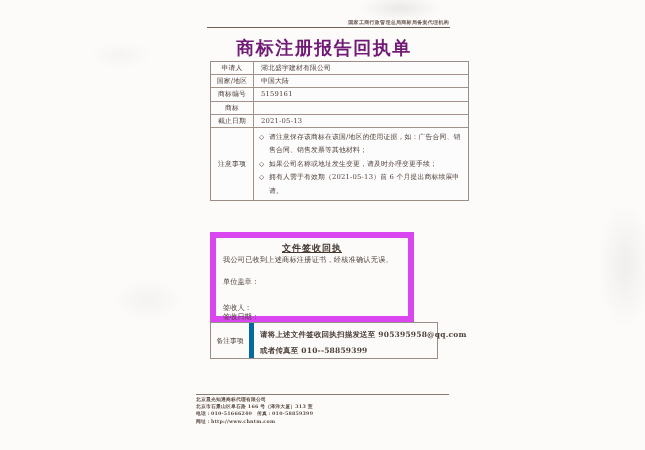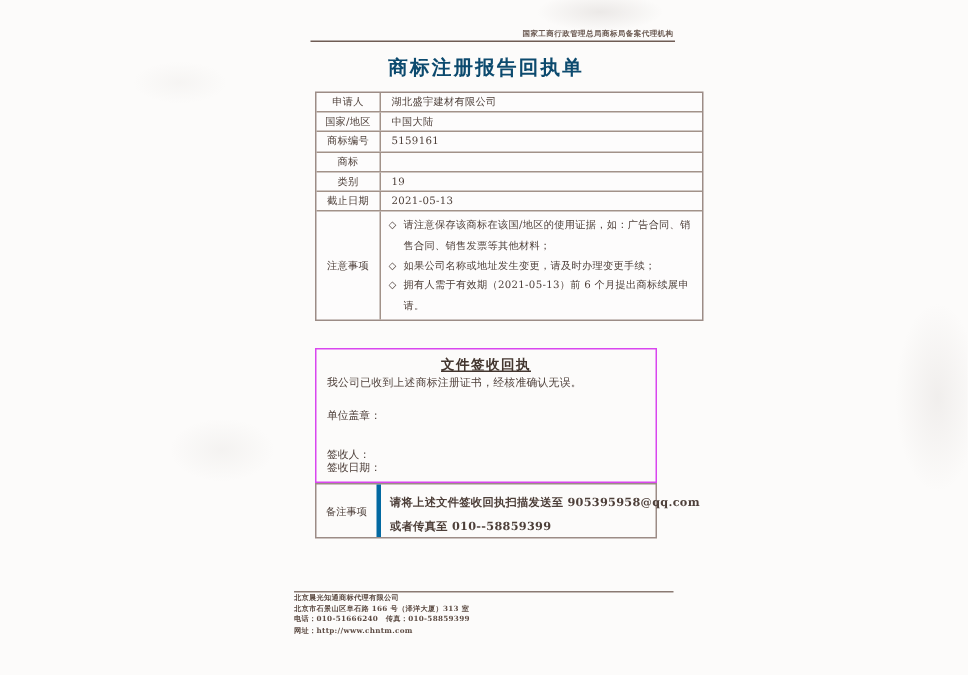--- a/index.html
+++ b/index.html
@@ -30,22 +30,22 @@
     font-size: 5px; letter-spacing: .3px;
     color: #6b5a52; font-weight: bold;
   }
   .header-rule {
     top: 27px; left: 207px; width: 243px; height: 1px;
     background: #6f5c54;
   }
   .doc-title {
     top: 36px; left: 210px; width: 228px;
     text-align: center;
-    font-size: 13px; font-weight: bold; letter-spacing: 1.5px;
-    color: #0c4a6e;
+    font-size: 18px; font-weight: bold; letter-spacing: 1.5px;
+    color: #701a75;
   }
 
   
   .info-table {
     top: 61px; left: 210px; width: 259px;
     border: 1px solid #9c8c86;
     background: rgba(255,255,255,.4);
   }
   .it-row { display: flex; border-bottom: 1px solid #a29289; height: 13.2px; }
   .it-row:last-child { border-bottom: none; height: auto; min-height: 62px; }
@@ -60,43 +60,43 @@
     padding-left: 7px; font-size: 6.8px; letter-spacing: .2px;
     white-space: nowrap;
   }
   .notes-cell { flex: 1; padding: 3px 5px 2px 5px; }
   .note-item { display: flex; font-size: 6.8px; line-height: 13.4px; }
   .note-bullet { flex: 0 0 10px; }
   .note-text { flex: 1; letter-spacing: .2px; }
 
   
   .receipt-box {
-    top: 232px; left: 210px; width: 228px; height: 90px;
-    border: 1px solid #d946ef;
+    top: 232px; left: 210px; width: 204px; height: 90px;
+    border: 6px solid #d946ef;
   }
   .receipt-title {
     top: 4px; left: 0; width: 100%;
     text-align: center; font-size: 9px; font-weight: bold;
     letter-spacing: 1px; text-decoration: underline;
     color: #43362f;
   }
   .receipt-statement { top: 17px; left: 7px; font-size: 7.2px; letter-spacing: .2px; }
   .receipt-seal   { top: 39px; left: 7px; font-size: 7.2px; }
   .receipt-signer { top: 65px; left: 7px; font-size: 7.2px; }
   .receipt-date   { top: 74px; left: 7px; font-size: 7.2px; }
 
   
   .remarks-box {
     top: 322px; left: 210px; width: 228px; height: 37px;
     border: 1px solid #9c8c86;
     display: flex;
   }
   .remarks-label {
     width: 43px; flex: 0 0 43px;
-    border-right: 3px solid #0369a1;
+    border-right: 5px solid #0369a1;
     display: flex; align-items: center; justify-content: center;
     font-size: 6.8px;
   }
   .remarks-content { flex: 1; padding: 4px 0 0 6px; }
   .remarks-line { font-size: 7.5px; font-weight: 600; line-height: 16px; white-space: nowrap; letter-spacing: .2px; }
 
   
   .footer-rule { top: 394px; left: 196px; width: 253px; height: 1px; background: #8a7a72; }
   .footer-lines { top: 396px; left: 196px; font-size: 4.8px; line-height: 7.2px; color: #5d4c44; font-weight: bold; letter-spacing: .2px; }
 </style>
@@ -115,24 +115,20 @@
   <div class="it-row">
     <div class="it-label">国家/地区</div>
     <div class="it-value">中国大陆</div>
   </div>
   <div class="it-row">
     <div class="it-label">商标编号</div>
     <div class="it-value">5159161</div>
   </div>
   <div class="it-row">
     <div class="it-label">商标</div>
-  </div>
-  <div class="it-row">
-    <div class="it-label">类别</div>
-    <div class="it-value">19</div>
   </div>
   <div class="it-row">
     <div class="it-label">截止日期</div>
     <div class="it-value">2021-05-13</div>
   </div>
   <div class="it-row">
     <div class="it-label">注意事项</div>
     <div class="notes-cell">
       <div class="note-item">
         <span class="note-bullet">◇</span>

